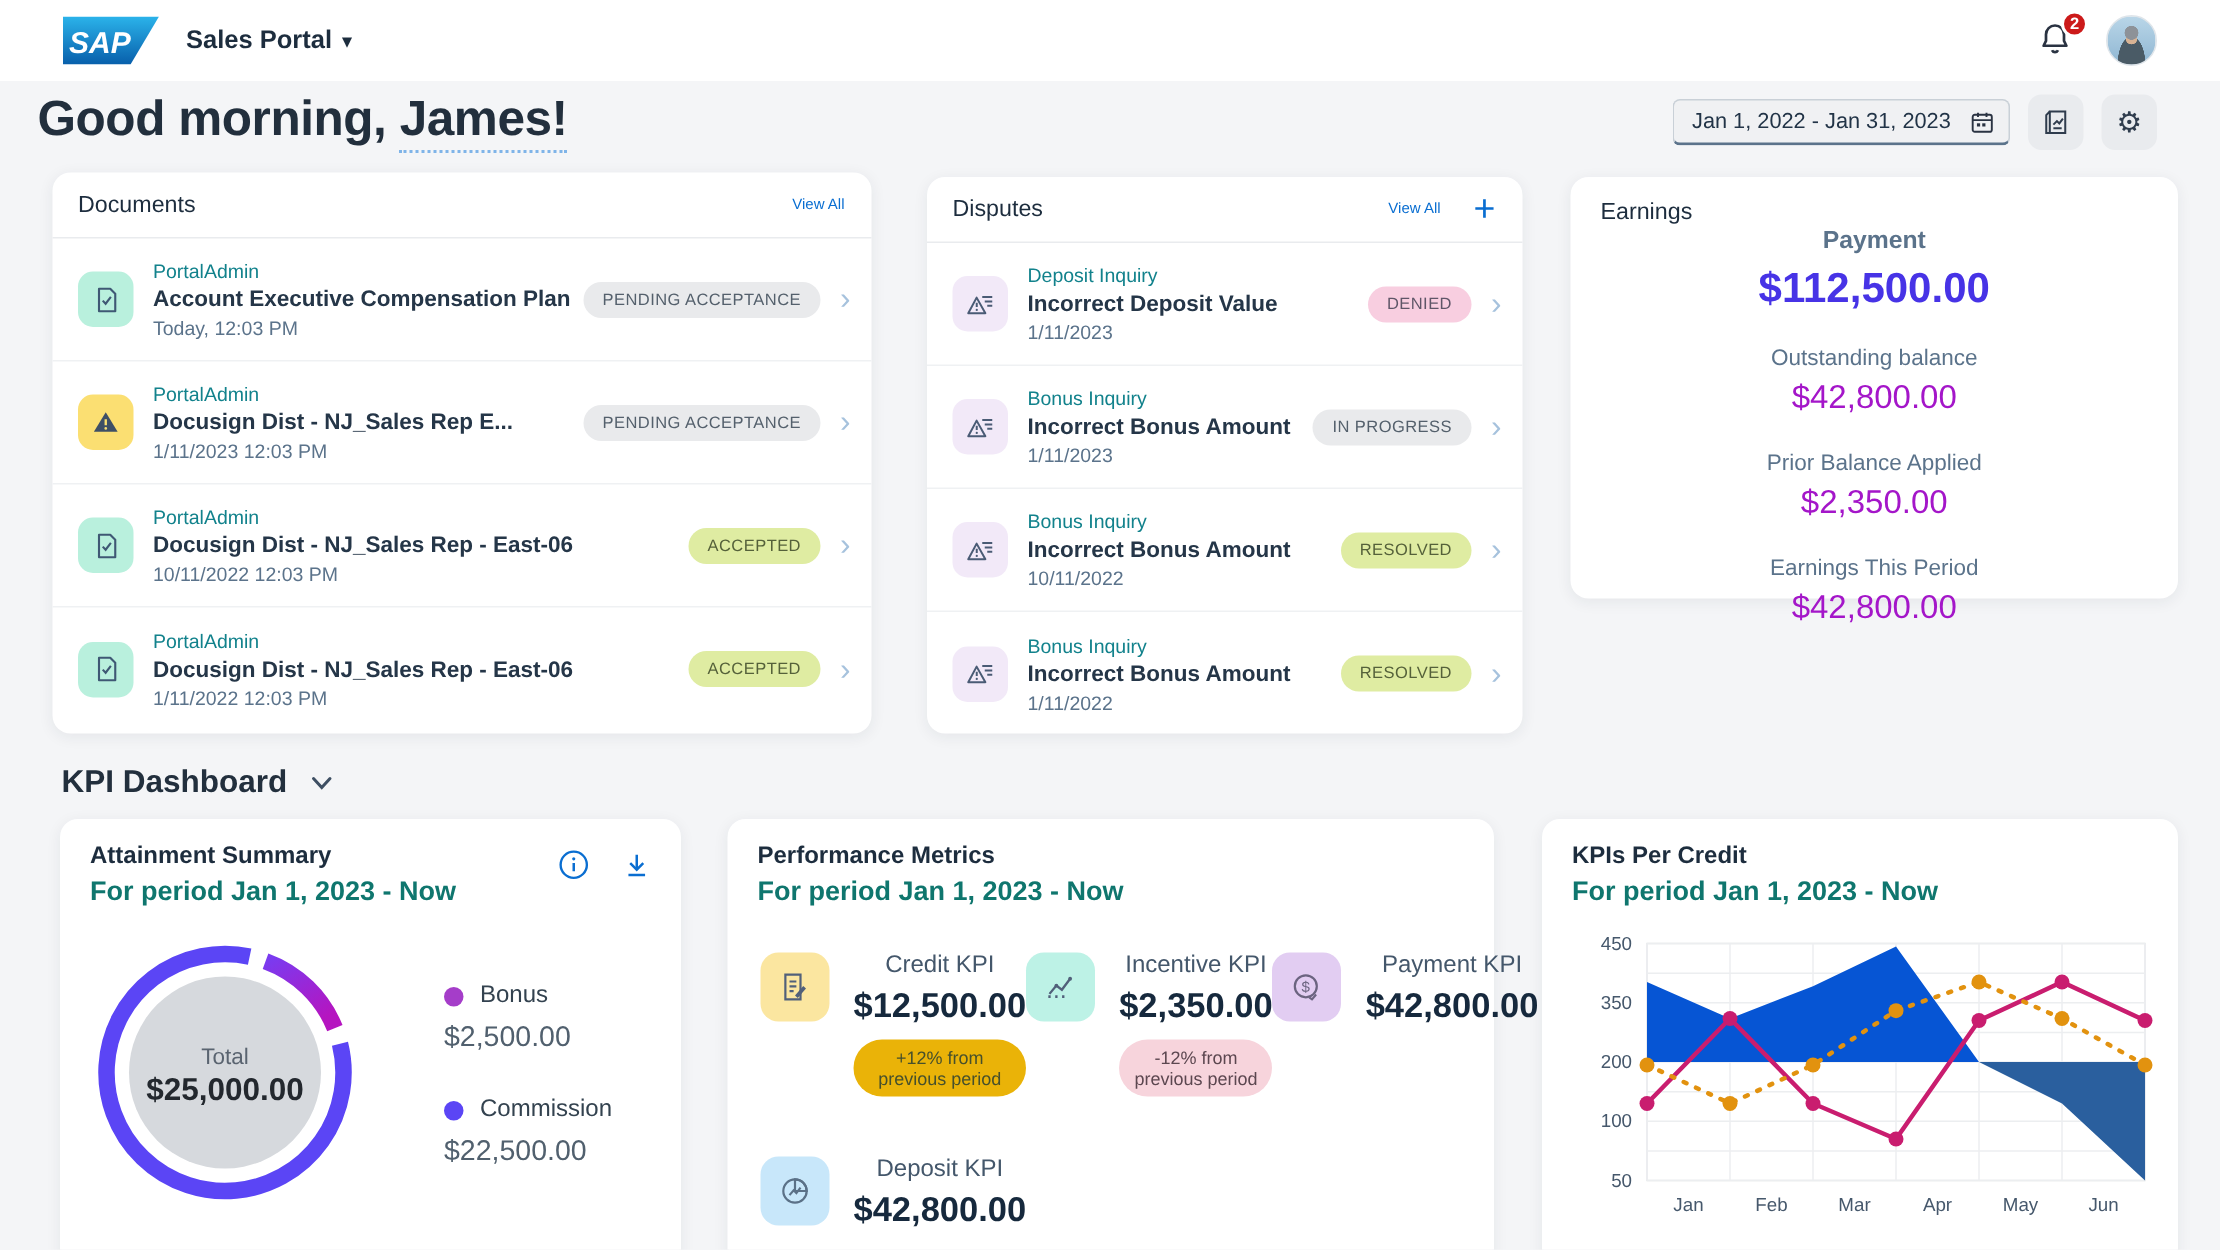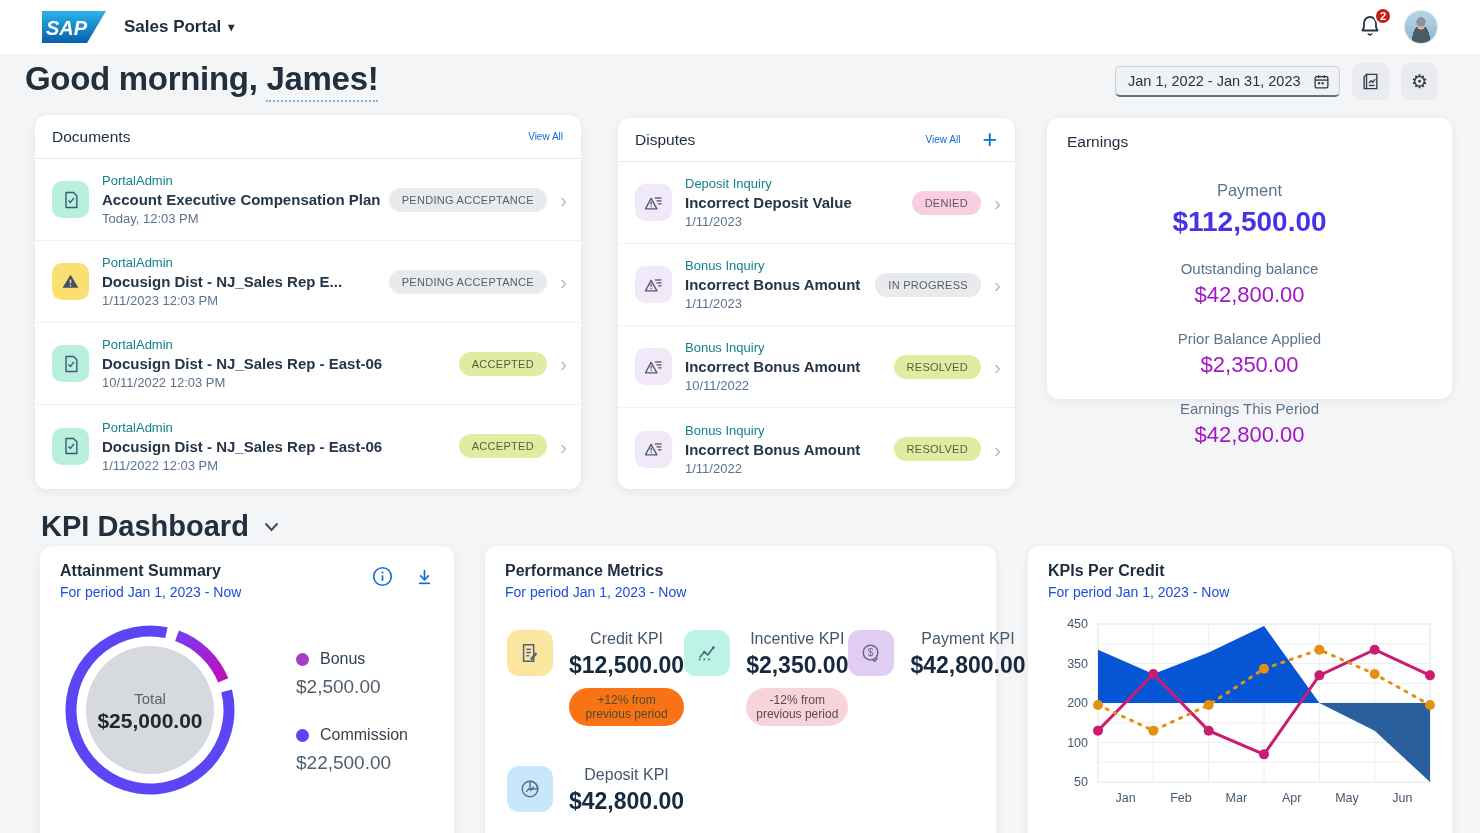--- a/index.html
+++ b/index.html
@@ -52,34 +52,34 @@
   .row-author { font-size:13px; color:#12828c; }
   .row-name { font-size:15px; font-weight:bold; color:#253648; margin:3px 0; white-space:nowrap;text-align:right; }
   .row-time { font-size:13px; color:#5b738b; }
   .pill { margin-left:auto; flex:none; font-size:11px; letter-spacing:.3px; padding:6px 13px; border-radius:999px; color:#54606c; background:#e9eaec; }
   .pill--positive { background:#dfeca2; color:#55613a; }
   .pill--negative { background:#f8cee0; color:#5f5668; }
   .chev { flex:none; margin-left:13px; color:#a6c2dd; font-size:21px; line-height:1; }
   
   .earn-body { display:flex; flex-direction:column; align-items:center; text-align:center; }
   .earn-label { font-size:16px; color:#5b738b; }
-  .earn-pay-label { margin-top:30px; font-size:16.5px; color:#5b738b; }
+  .earn-pay-label { font-size:16.5px; color:#5b738b;font-weight:bold; }
   .earn-pay-value { margin-top:6px; font-size:28px; font-weight:800; color:#4733e6; }
   .earn-metric { margin-top:22px; }
   .earn-metric .earn-label { font-size:15px; }
   .earn-value { margin-top:5px; font-size:22px; color:#a416c9; font-weight:500; }
   
-  .kpi-heading { position:absolute; left:41px; top:510px; font-size:29px; font-weight:bold; color:#222f3d; display:flex; align-items:center; gap:15px; }
+  .kpi-heading { position:absolute; left:41px; top:510px; font-size:21px; font-weight:bold; color:#222f3d; display:flex; align-items:center; gap:15px; }
   .kpi-heading svg { cursor:pointer; }
   .card-attain { left:40px; top:546px; width:414px; height:420px; }
   .card-perf { left:485px; top:546px; width:511px; height:420px; }
   .card-kpis { left:1028px; top:546px; width:424px; height:420px; }
   .kpi-card-header { padding:16px 20px 0 20px; display:flex; align-items:flex-start; }
   .kpi-card-title { font-size:16px; font-weight:bold; color:#1d2d3e; }
-  .kpi-card-period { font-size:14px; color:#1d4ed8; margin-top:4px; }
+  .kpi-card-period { font-size:18px; color:#0f766e; margin-top:4px;font-weight:bold; }
   .kpi-header-actions { margin-left:auto; display:flex; align-items:center; gap:22px; padding-top:4px; }
   .kpi-header-actions svg { cursor:pointer; }
   
   .attain-body { display:flex; align-items:flex-start; padding:22px 20px 0 22px; }
   .legend { margin-left:58px; margin-top:28px; }
   .legend-item + .legend-item { margin-top:28px; }
   .legend-head { display:flex; align-items:center; gap:11px; }
   .legend-dot { width:13px; height:13px; border-radius:50%; }
   .legend-label { font-size:16px; color:#33424f; }
   .legend-value { font-size:19px; color:#51606e; margin-top:8px; }
@@ -88,21 +88,21 @@
   .perf-tile { display:flex; align-items:flex-start; }
   .tile-icon { width:46px; height:46px; border-radius:12px; display:flex; align-items:center; justify-content:center; flex:none; }
   .tile-icon.gold { background:#fbe6a0; }
   .tile-icon.mint { background:#bdf2e6; }
   .tile-icon.lavender { background:#e2cdf2; }
   .tile-icon.sky { background:#c8e7fa; }
   .tile-text { margin-left:16px; }
   .tile-label { font-size:16px; color:#44576b; }
   .tile-value { font-size:23px; font-weight:bold; color:#16293d; margin-top:4px; }
   .tile-badge { display:inline-block; margin-top:9px; font-size:12px; padding:5px 10px; border-radius:999px; }
-  .tile-badge.positive { background:#f97316; color:#47502c; }
+  .tile-badge.positive { background:#eab308; color:#47502c; }
   .tile-badge.negative { background:#f7d4dc; color:#5c4750; }
   .chart-wrap { padding:14px 12px 0 12px; }
 </style>
 </head>
 <body>
 
 <header class="topbar">
   <div class="brand">
     <svg class="sap-logo" viewBox="0 0 64 32">
       <defs>

